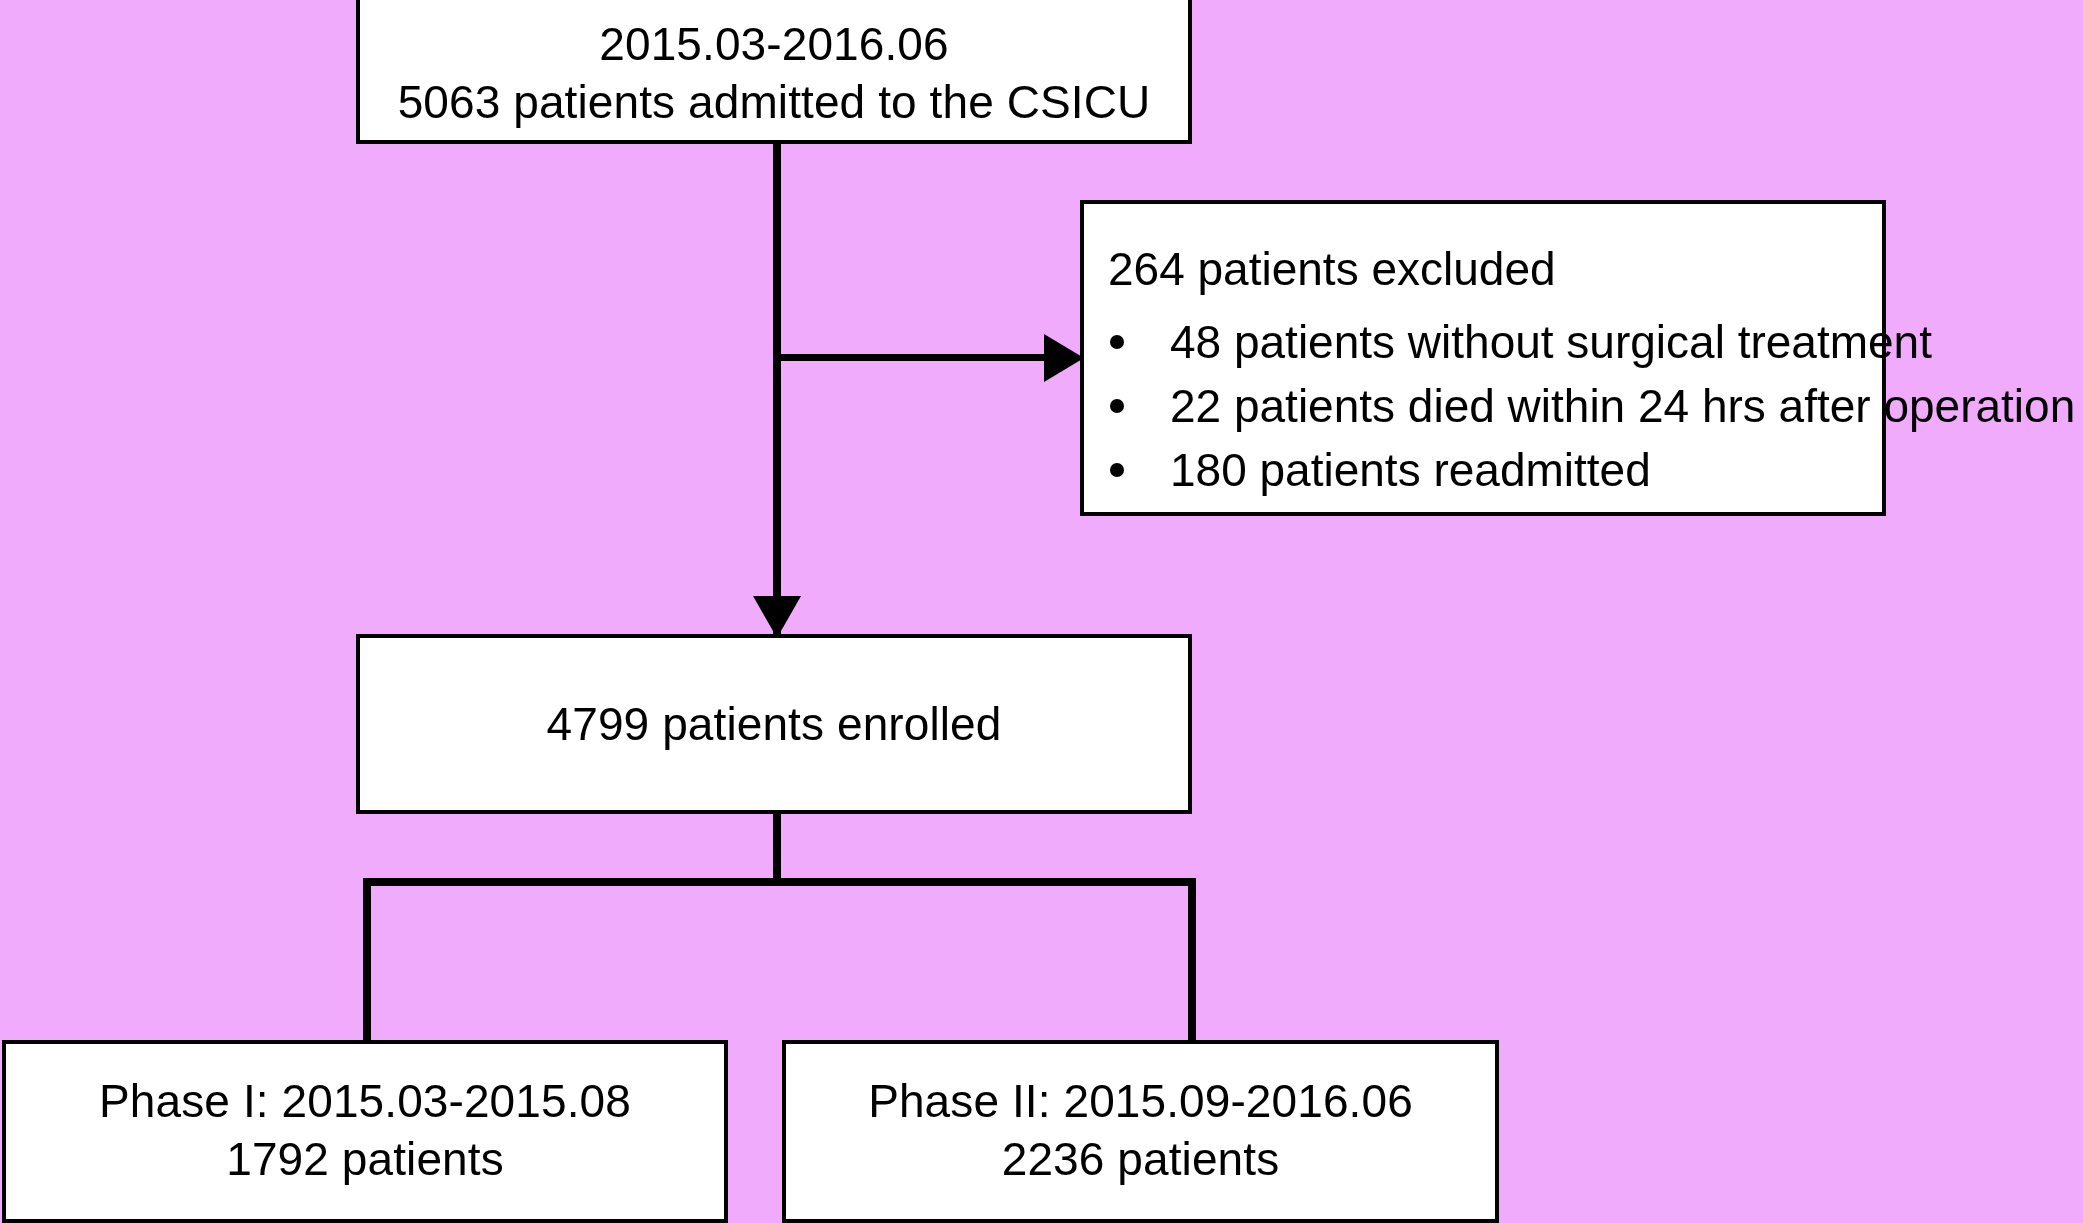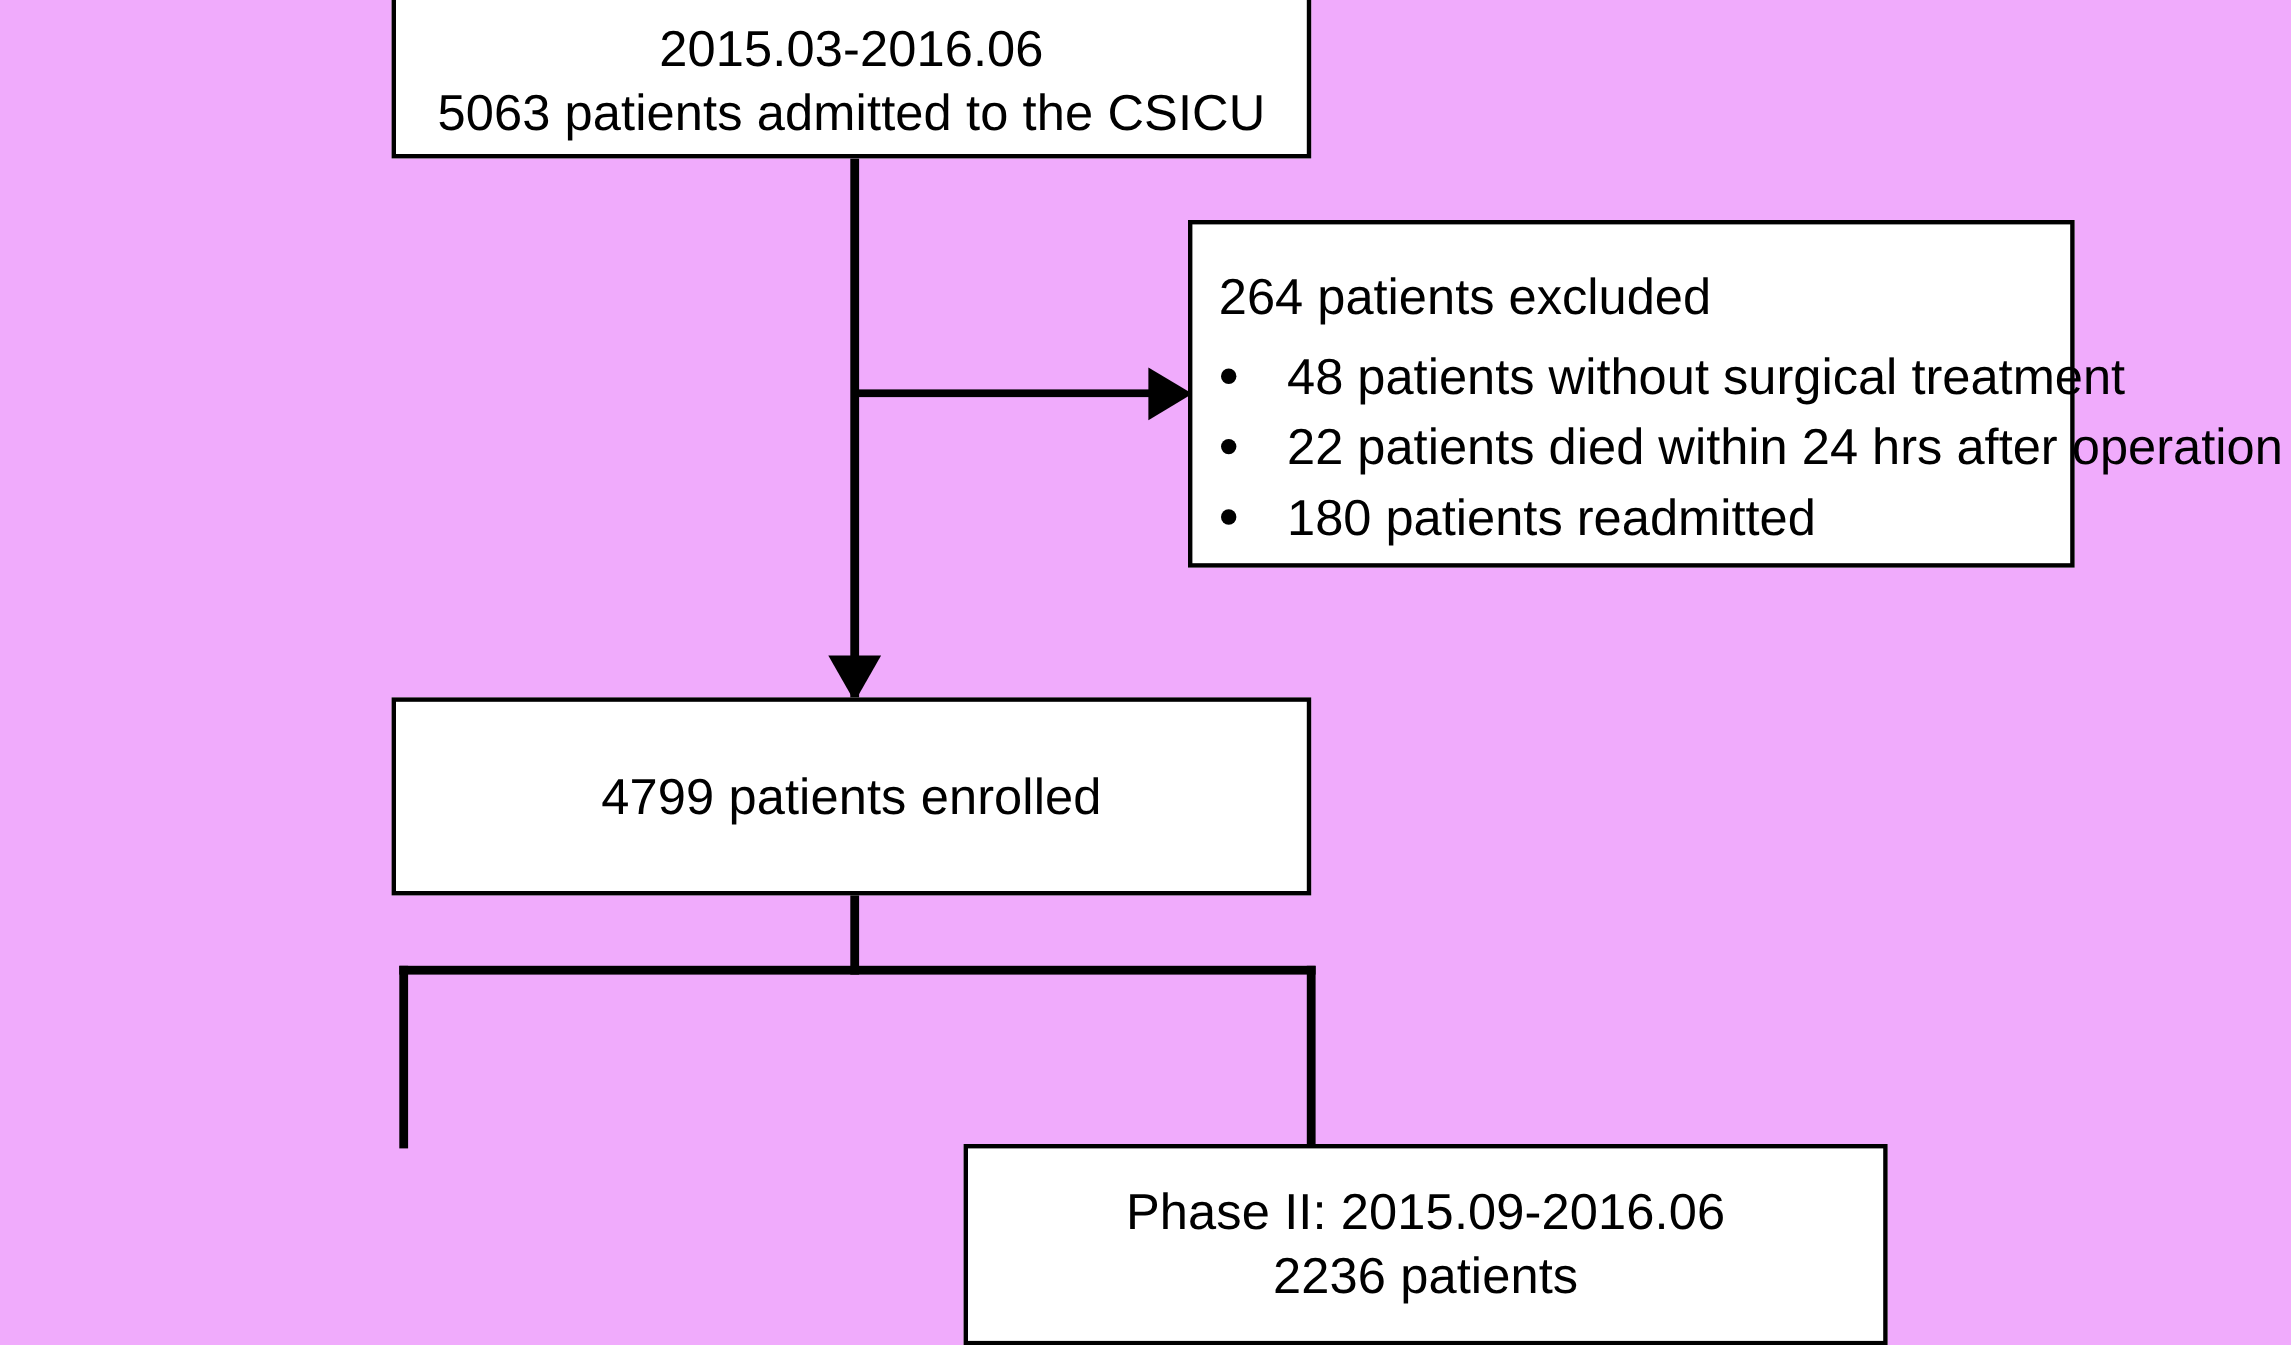--- a/index.html
+++ b/index.html
@@ -95,23 +95,23 @@
 
   
   #node-phase-1 {
     left: 2px;
     top: 1040px;
     width: 726px;
     height: 183px;
     padding-bottom: 4px;
   }
   #node-phase-2 {
-    left: 876px;
+    left: 782px;
     top: 1040px;
-    width: 840px;
+    width: 717px;
     height: 183px;
     padding-bottom: 4px;
   }
 
   
   .conn {
     position: absolute;
     background: #000000;
     z-index: 1;
   }
@@ -180,19 +180,23 @@
         <span class="bullet"></span>
         <span>180 patients readmitted</span>
       </li>
     </ul>
   </div>
 
   <div class="node centered" id="node-enrolled">
     <div class="line-text">4799 patients enrolled</div>
   </div>
 
+  <div class="node centered" id="node-phase-1">
+    <div class="line-text">Phase I: 2015.03-2015.08</div>
+    <div class="line-text">1792 patients</div>
+  </div>
 
   <div class="node centered" id="node-phase-2">
     <div class="line-text">Phase II: 2015.09-2016.06</div>
     <div class="line-text">2236 patients</div>
   </div>
 
 </div>
 
 </body></html>

